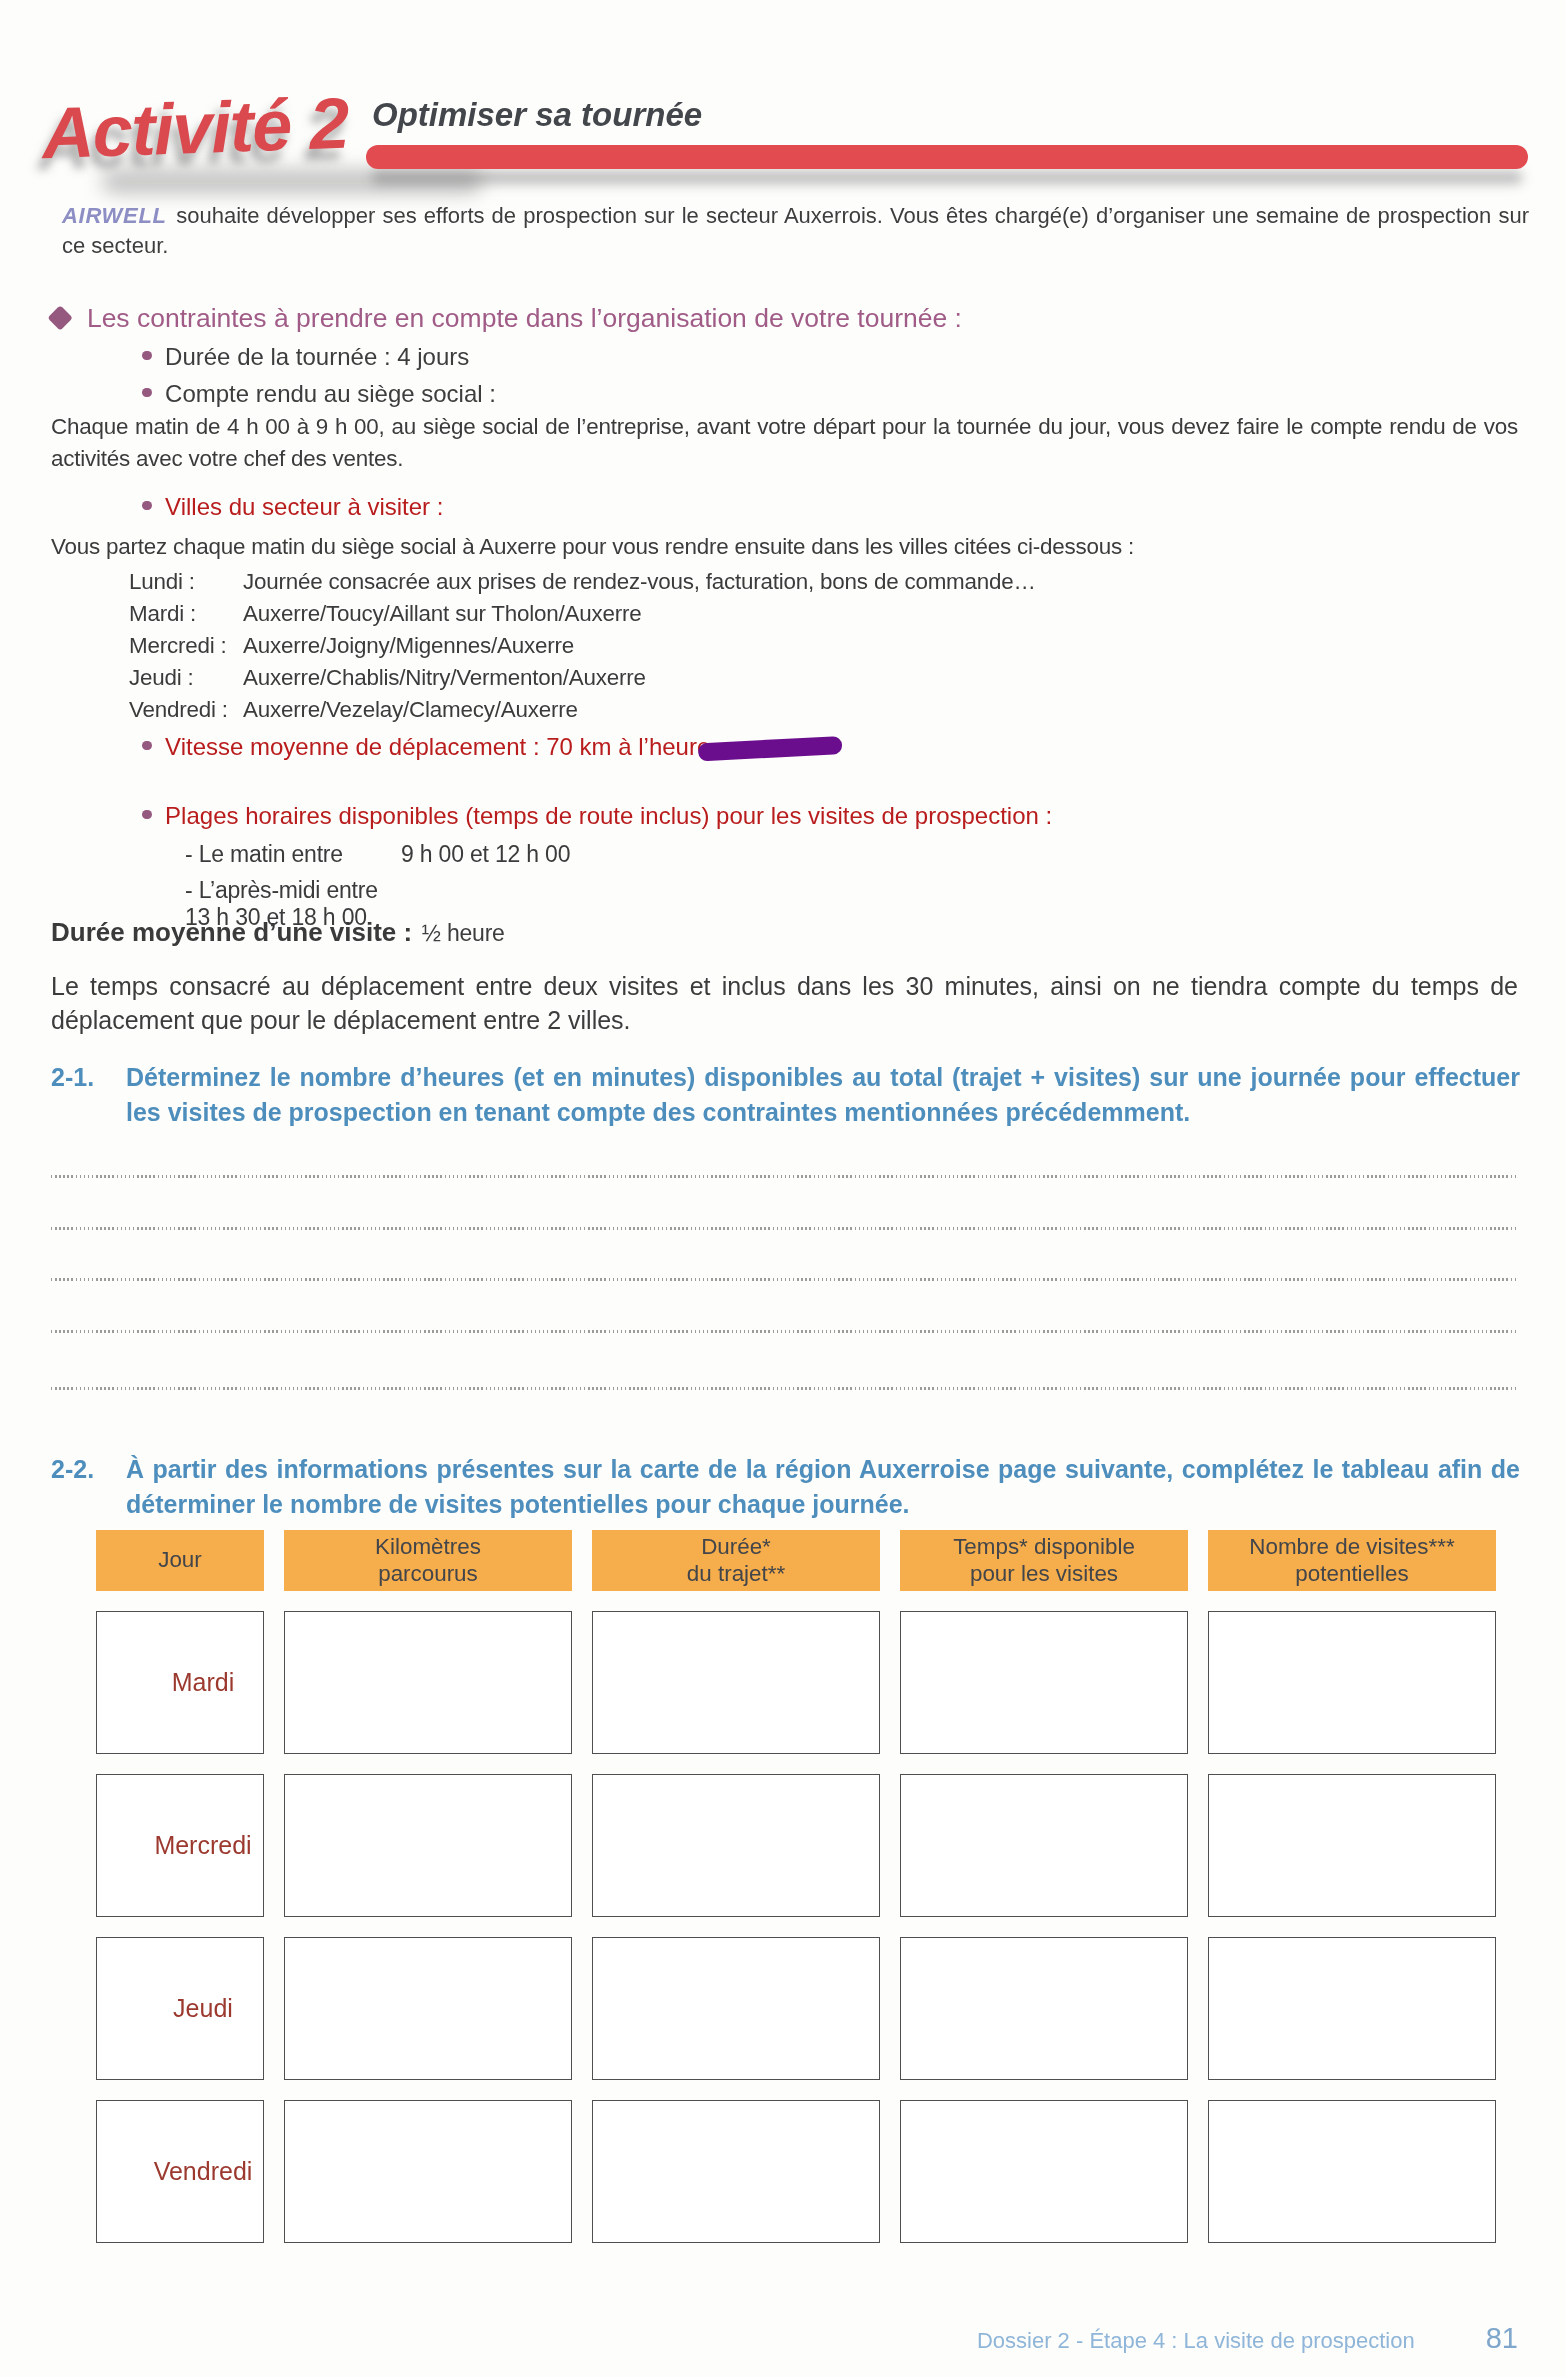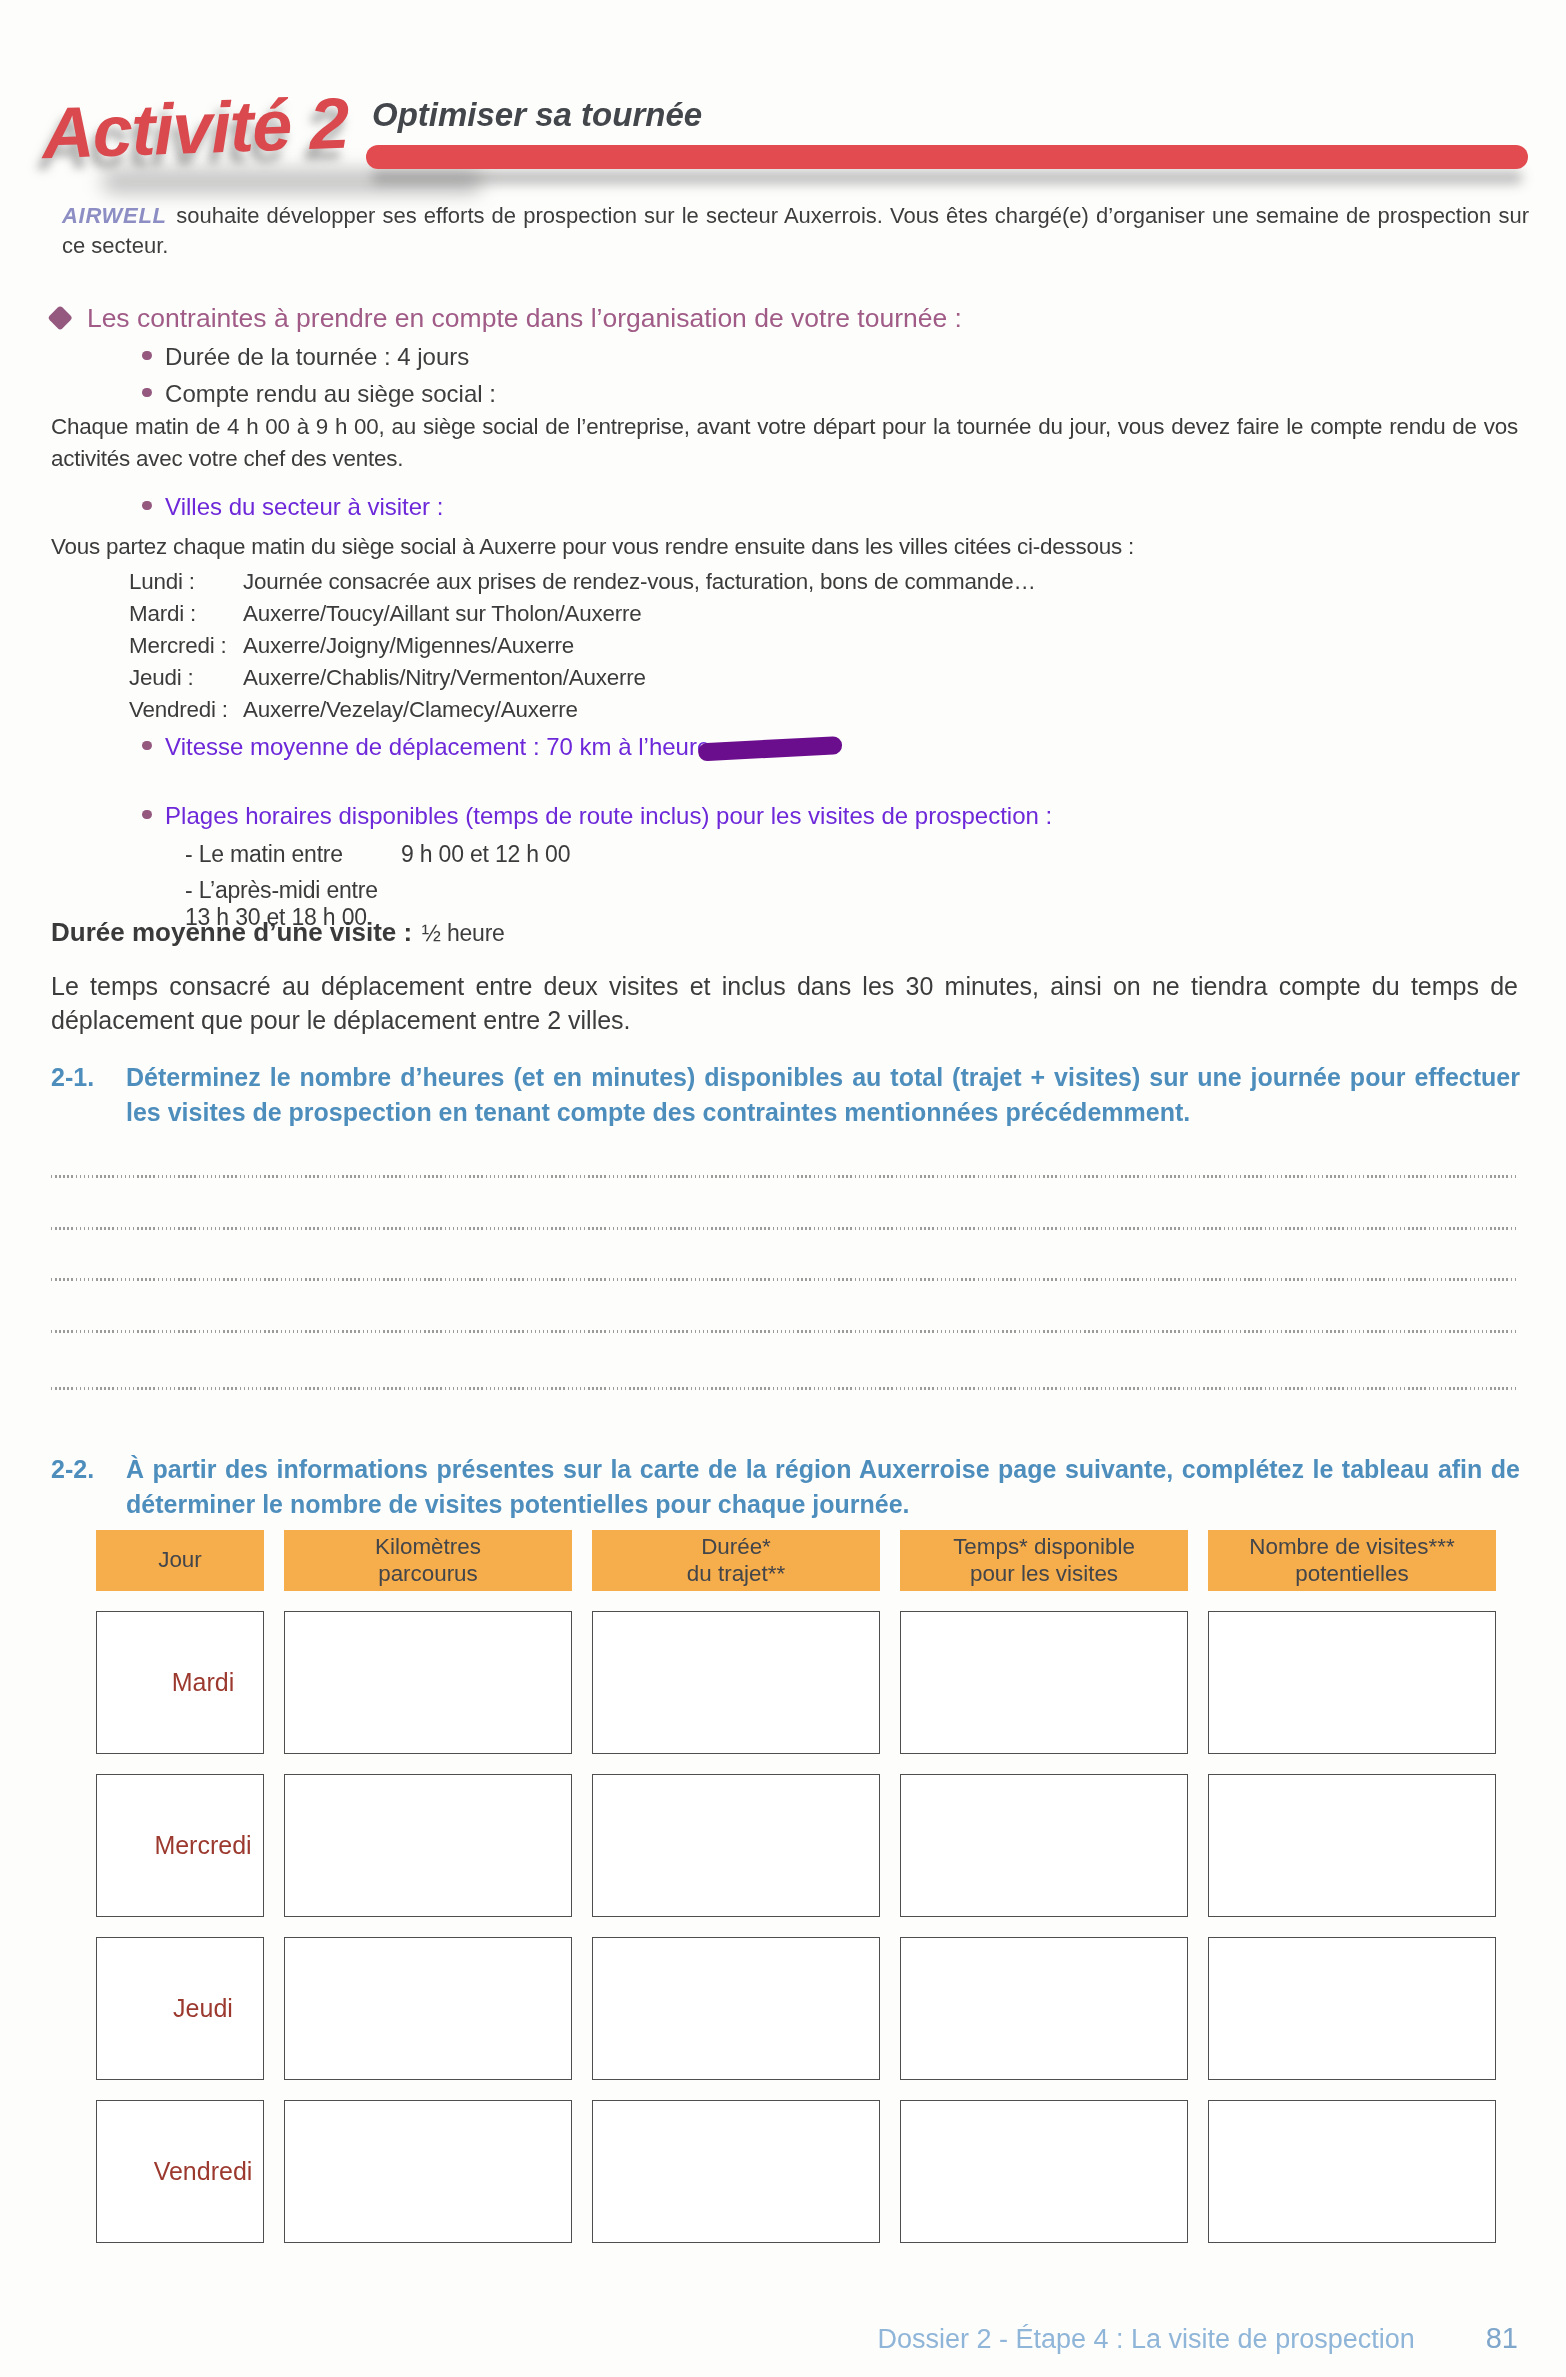--- a/index.html
+++ b/index.html
@@ -58,21 +58,21 @@
     font-size:26.5px;color:#a05c87;white-space:nowrap;
   }
   .diamond{
     display:inline-block;width:18.3px;height:18.3px;
     background:#95587f;border-radius:3.4px;
     transform:rotate(45deg);
     margin-right:17.6px;vertical-align:-0.7px;
   }
   .bullet-line{font-size:24px;white-space:nowrap;}
   .bullet-dark{color:#3d3d3d;}
-  .bullet-plum{color:#6d28d9;}
+  .bullet-plum{color:#b91c1c;}
   .dot{
     display:inline-block;width:9.5px;height:9.5px;border-radius:50%;
     background:#95587f;margin-right:13.6px;vertical-align:4.7px;
   }
   .b1{left:142px;top:343px;}
   .b2{left:142px;top:380px;}
   .note{
     left:51px;width:1467px;
     font-size:22.4px;line-height:1.42;letter-spacing:-0.2px;
     text-align:justify;color:#3b3b3b;
@@ -148,21 +148,21 @@
   
   .footnotes{
     left:102px;top:2213px;
     font-size:21px;line-height:34px;letter-spacing:-0.1px;color:#3b3b3b;
   }
   .footer{
     right:49px;top:2322px;
     display:flex;align-items:baseline;
     white-space:nowrap;
   }
-  .footer-chapter{font-size:27px;color:#8fb5d8;}
+  .footer-chapter{font-size:22px;color:#8fb5d8;}
   .footer-page{font-size:29px;color:#7fa6cb;margin-left:71px;}
 </style>
 </head>
 <body>
 
 <div class="page">
 
   <div class="abs title-smudge"></div>
   <div class="abs activity-label">Activité 2</div>
   <div class="abs activity-title">Optimiser sa tournée</div>

